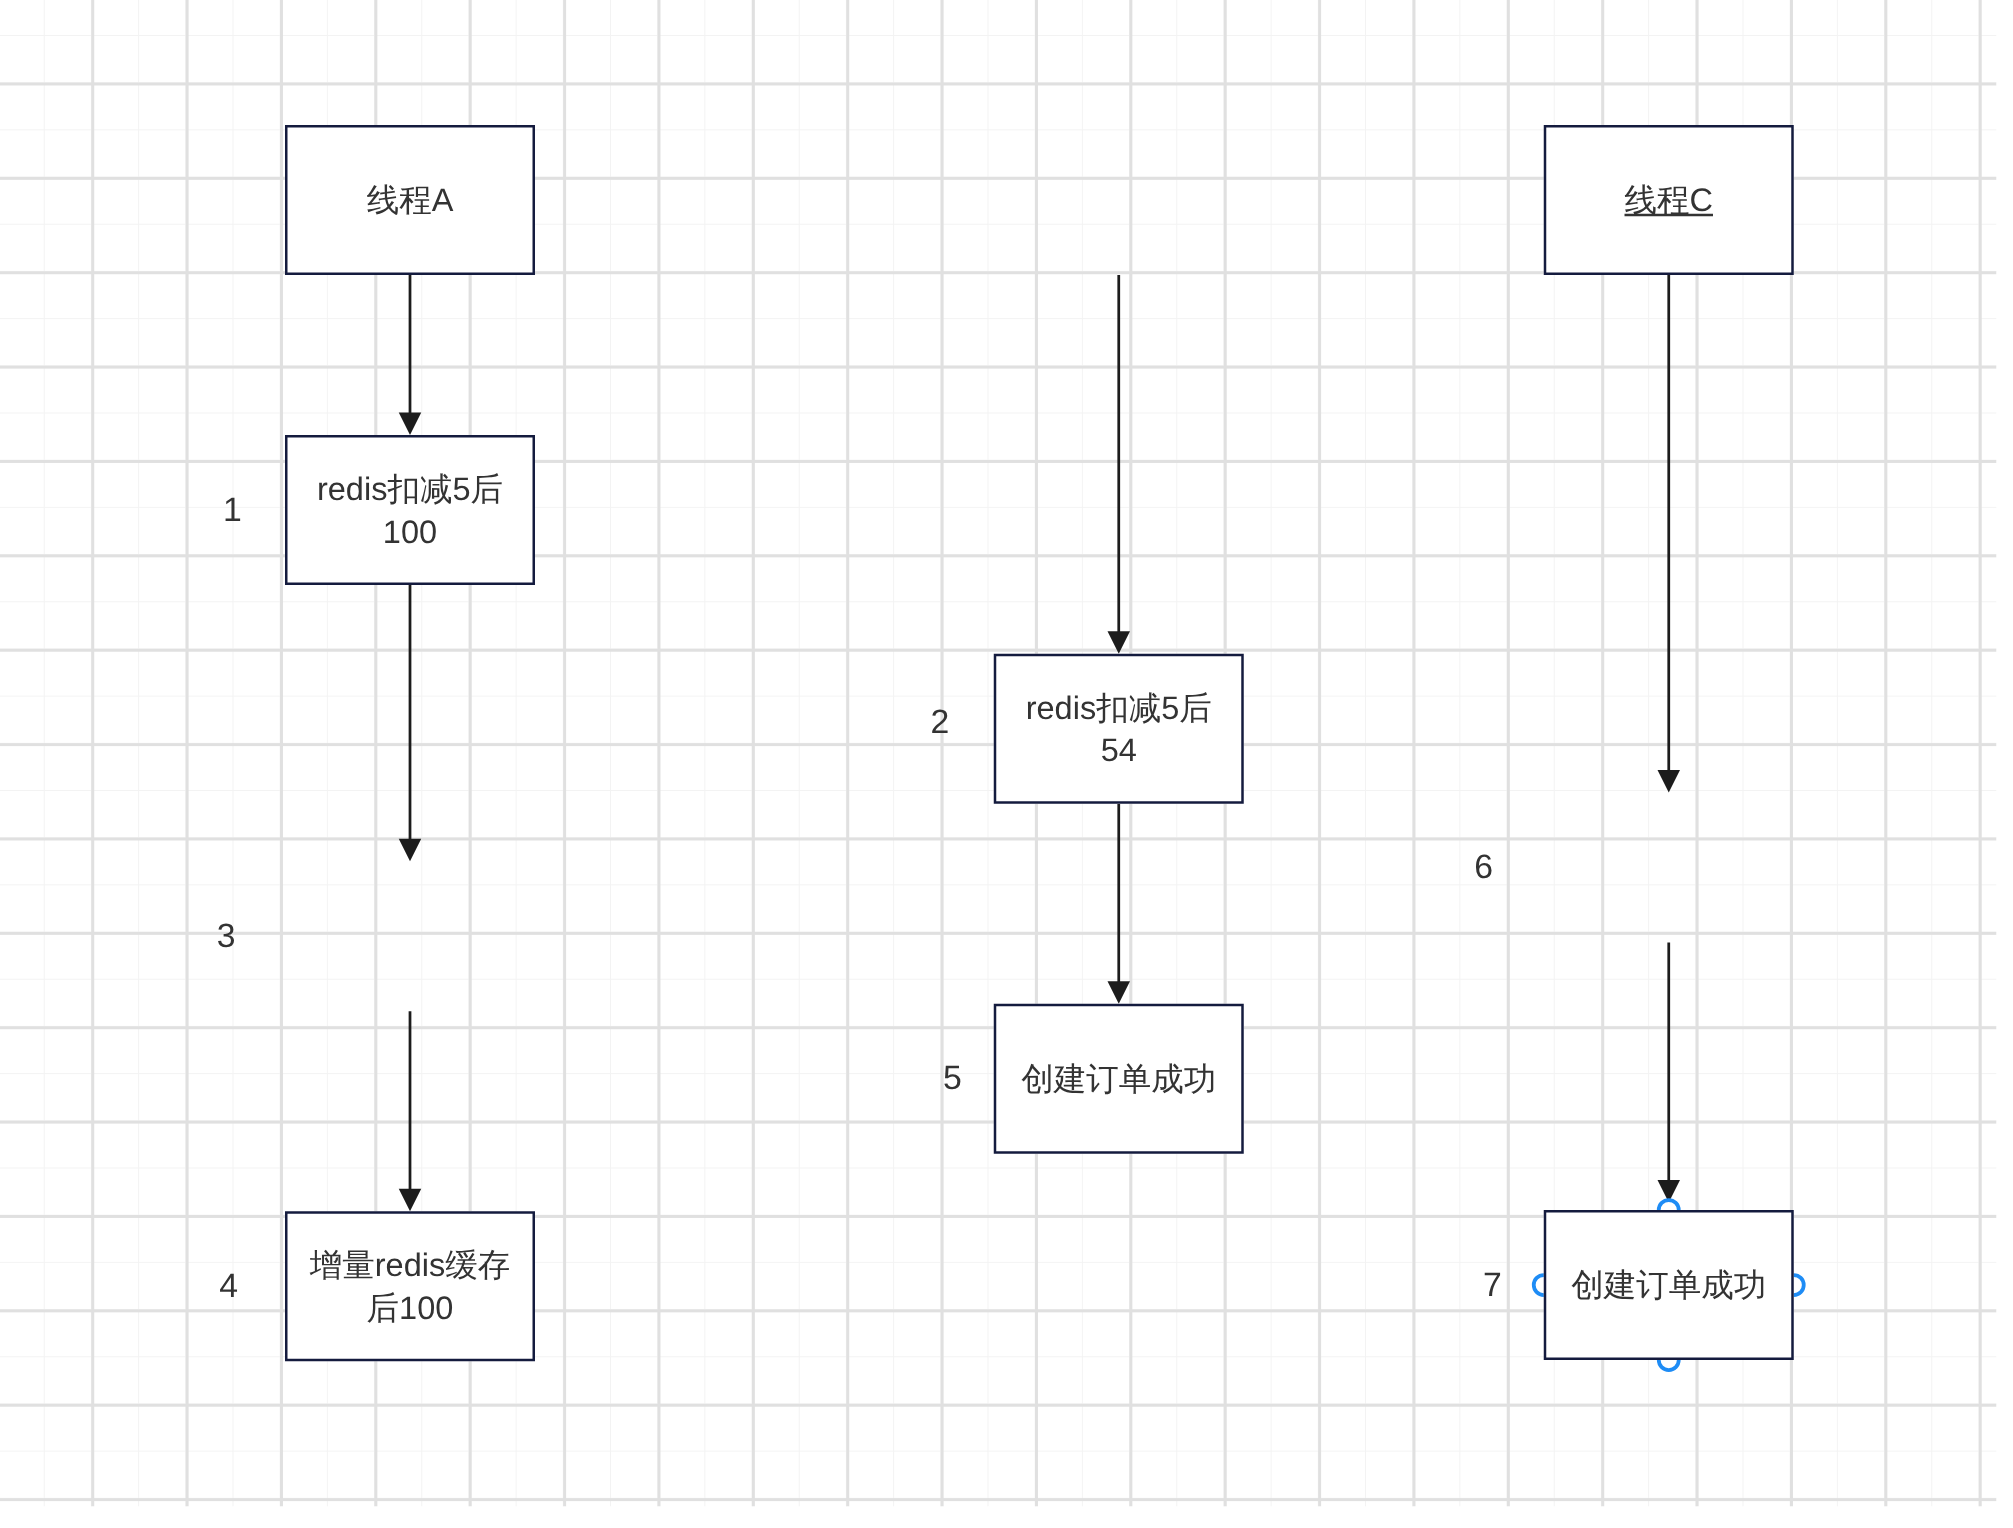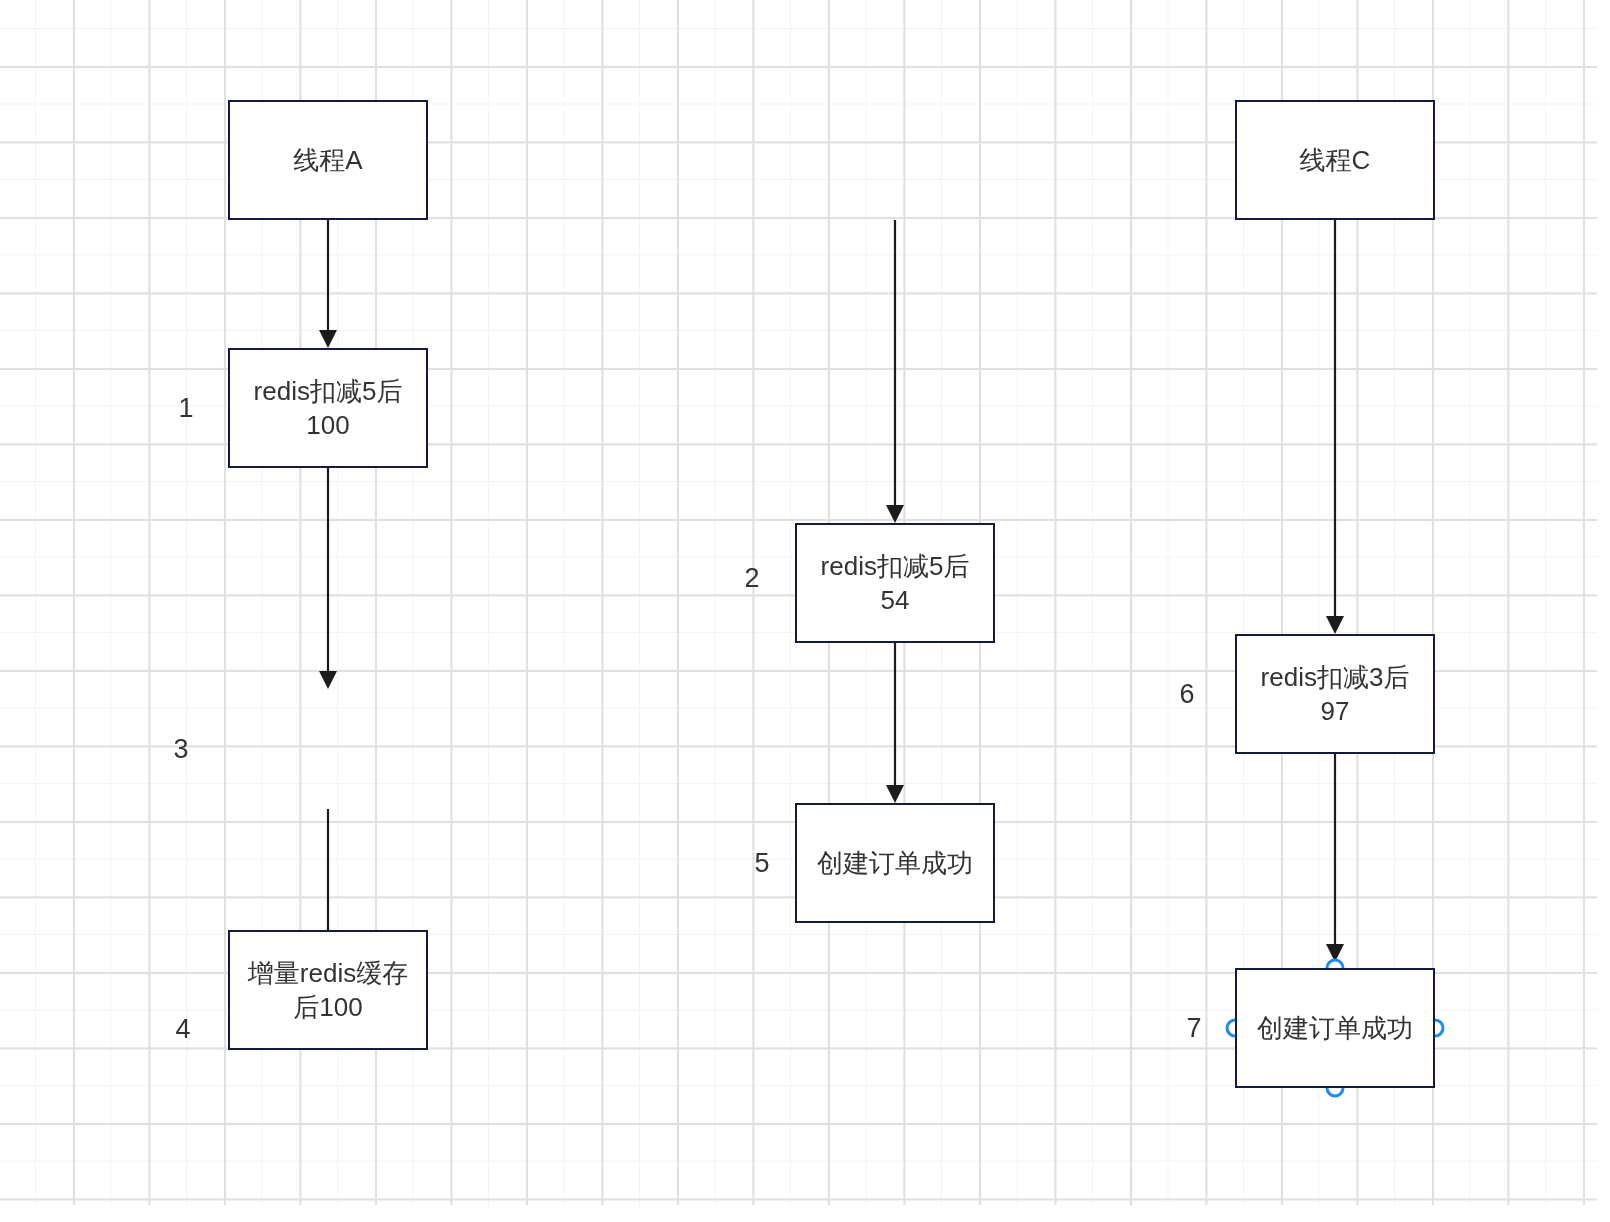--- a/index.html
+++ b/index.html
@@ -105,42 +105,38 @@
       <circle cx="1335" cy="968" r="8"></circle>
       <circle cx="1235" cy="1028" r="8"></circle>
       <circle cx="1435" cy="1028" r="8"></circle>
       <circle cx="1335" cy="1088" r="8"></circle>
     </g>
   </svg>
 
   <div class="node" style="left:228px; top:100px;">
     <span>线程A</span>
   </div>
-  <div class="node" style="left:1235px; top:100px;">
+  <div class="node" style="left:1235px; top:100px;text-decoration:underline;">
     <span>线程C</span>
   </div>
 
   <div class="node" style="left:228px; top:348px;">
     <span>redis扣减5后</span>
     <span>100</span>
   </div>
   <div class="node" style="left:795px; top:523px;">
     <span>redis扣减5后</span>
     <span>54</span>
   </div>
-  <div class="node" style="left:228px; top:930px;text-align:right;">
+  <div class="node" style="left:228px; top:969px;text-align:right;">
     <span>增量redis缓存</span>
     <span>后100</span>
   </div>
   <div class="node" style="left:795px; top:803px;">
     <span>创建订单成功</span>
-  </div>
-  <div class="node" style="left:1235px; top:634px;">
-    <span>redis扣减3后</span>
-    <span>97</span>
   </div>
   <div class="node" style="left:1235px; top:968px;">
     <span>创建订单成功</span>
   </div>
 
   <div class="stepnum" style="left:186px;  top:408px;">1</div>
   <div class="stepnum" style="left:752px;  top:578px;">2</div>
   <div class="stepnum" style="left:181px;  top:749px;">3</div>
   <div class="stepnum" style="left:183px;  top:1029px;">4</div>
   <div class="stepnum" style="left:762px;  top:863px;">5</div>

